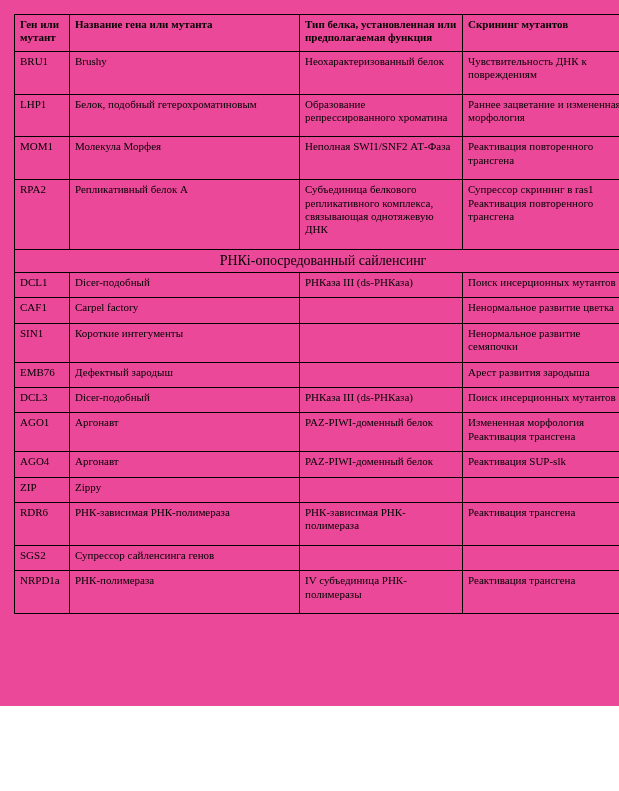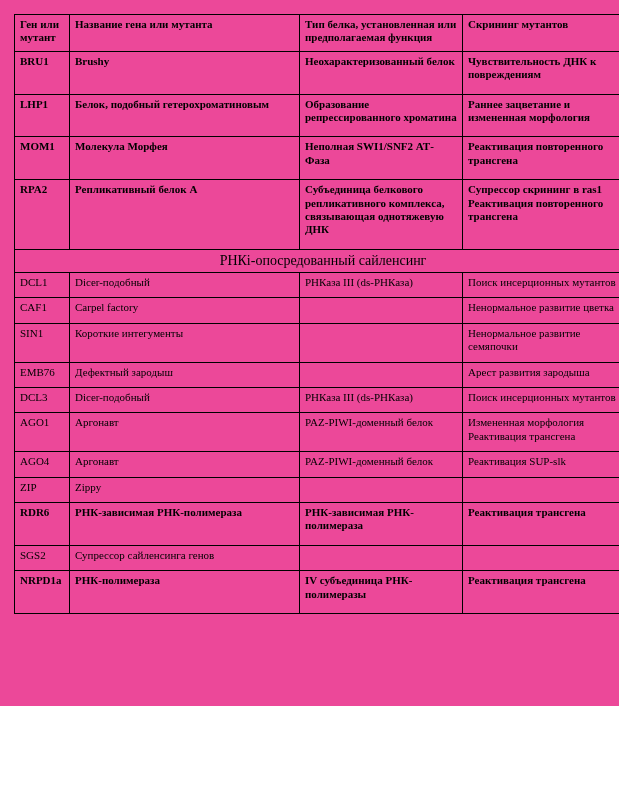--- a/index.html
+++ b/index.html
@@ -39,21 +39,21 @@
     font-weight: bold;
     padding-bottom: 6px;
   }
   .gene-table tr.section-row td {
     font-weight: normal;
     font-size: 14px;
     padding: 2px 4px 3px 5px;
     white-space: normal;
     text-align: center;
   }
-  .gene-table tr.tall td { padding-bottom: 12px; font-weight: bold; }
+  .gene-table tr.tall td { padding-bottom: 12px; }
   col.c-gene   { width: 55px; }
   col.c-name   { width: 230px; }
   col.c-prot   { width: 163px; }
   col.c-screen { width: 168px; }
 </style>
 </head>
 <body>
 
 <div class="page">
   <table class="gene-table">

